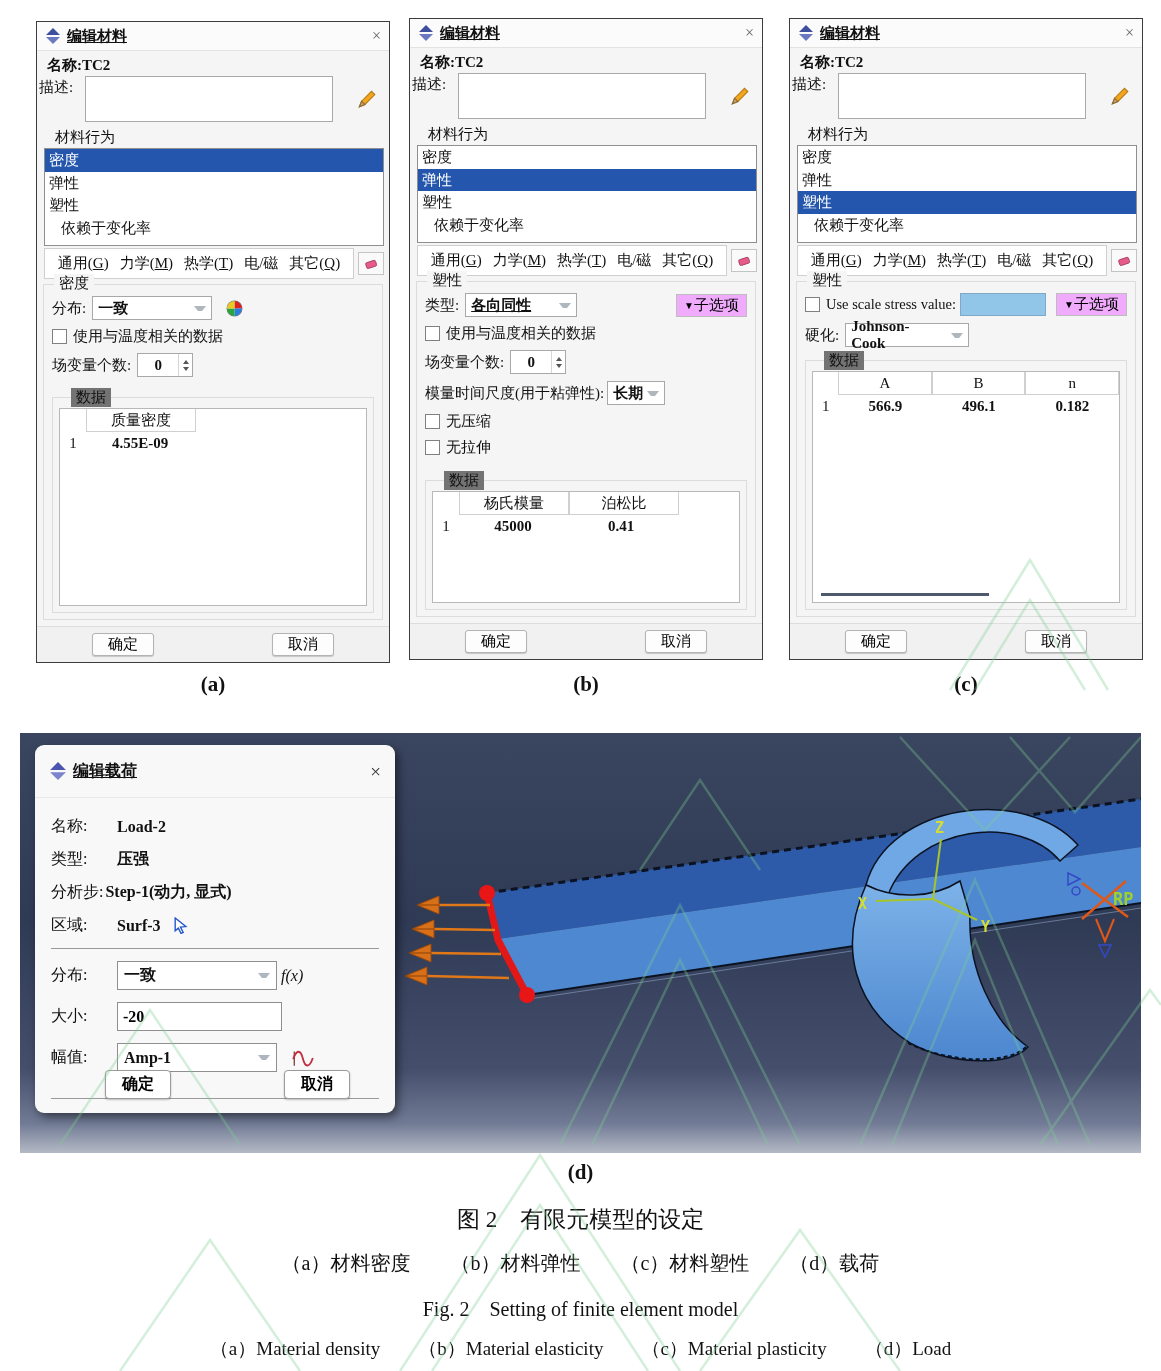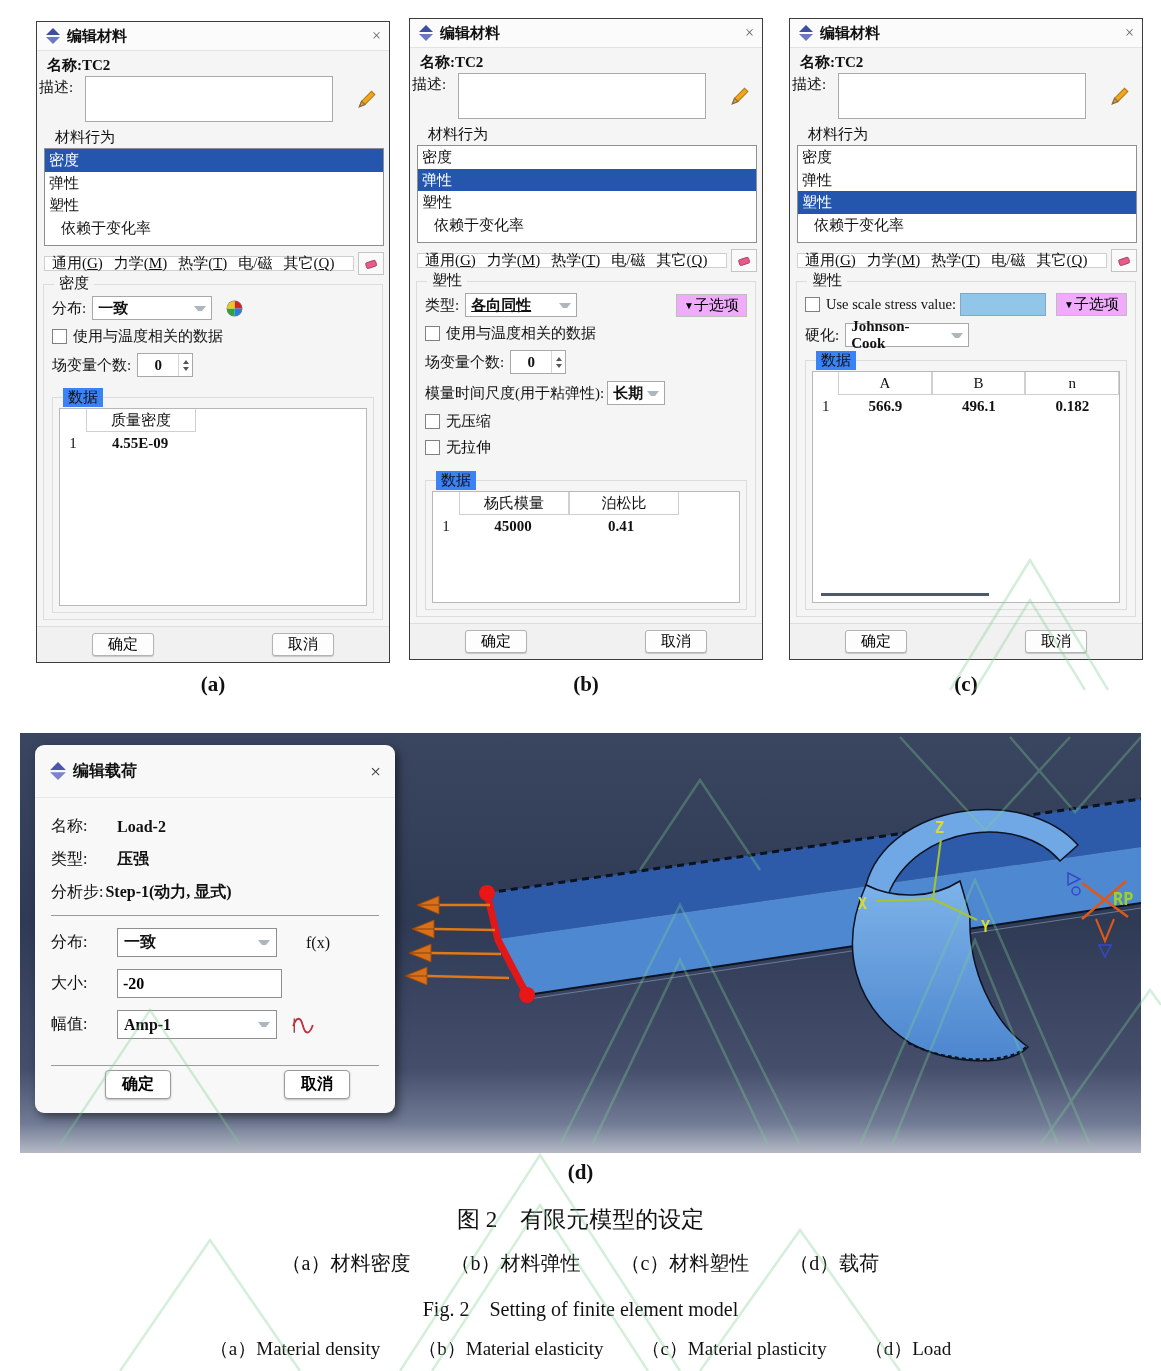--- a/index.html
+++ b/index.html
@@ -4,37 +4,37 @@
 <style>
   html,body{margin:0;padding:0;}
   body{width:1161px;height:1371px;position:relative;background:#ffffff;
        font-family:"Liberation Serif","DejaVu Serif",serif;color:#111;}
 
   
   .mat-dialog{position:absolute;width:354px;height:642px;background:#f5f5f5;
               border:1px solid #3c3c3c;font-size:15px;box-sizing:border-box;}
   .titlebar{height:28px;display:flex;align-items:center;gap:6px;padding:0 8px;
             background:#fbfbfb;border-bottom:1px solid #e3e3e3;}
-  .titlebar .ttl{font-weight:bold;font-size:15px;}
+  .titlebar .ttl{font-weight:bold;font-size:15px;text-decoration:underline;}
   .x-btn{margin-left:auto;color:#666;font-size:16px;line-height:1;cursor:default;}
   .name-line{padding:5px 10px 0 10px;font-weight:bold;}
   .desc-row{position:absolute;left:2px;top:54px;right:10px;height:48px;}
   .desc-row .lbl{position:absolute;left:0;top:2px;}
   .desc-input{position:absolute;left:46px;top:0;width:246px;height:44px;background:#fff;
               border:1px solid #a9a9a9;}
   .pencil{position:absolute;right:2px;top:12px;width:22px;height:22px;}
   .grp-lbl{position:absolute;left:18px;top:106px;}
   .listbox{position:absolute;left:7px;top:126px;width:338px;height:96px;background:#fff;
            border:1px solid #8f8f8f;overflow:hidden;}
   .li{line-height:22.5px;padding:0 4px;}
   .li.indent{padding-left:16px;}
   .li.sel{background:#2456ad;color:#fff;}
   .menubar{position:absolute;left:7px;top:228px;width:340px;height:27px;display:flex;align-items:center;}
-  .tabs{flex:1;height:15px;border:1px solid #cfcfcf;background:#fff;display:flex;
-        align-items:center;gap:11px;padding:0 7px;box-sizing:border-box;}
+  .tabs{flex:1;height:31px;border:1px solid #cfcfcf;background:#fff;display:flex;
+        align-items:center;gap:11px;padding:0 7px;box-sizing:border-box;justify-content:center;}
   .tab .key{text-decoration:underline;}
   .eraser-btn{width:24px;height:21px;margin-left:4px;border:1px solid #c4c4c4;background:#fafafa;
               display:flex;align-items:center;justify-content:center;}
   .section{position:absolute;left:6px;top:262px;width:340px;height:336px;border:1px solid #dcdcdc;
            box-sizing:border-box;padding:4px 8px;}
   .sect-lbl{position:absolute;left:10px;top:-11px;background:#f5f5f5;padding:0 5px;}
   .row{display:flex;align-items:center;margin:7px 0;}
   .row .lbl{margin-right:6px;}
   .selbox{height:24px;border:1px solid #a8a8a8;background:#fff;display:flex;align-items:center;
           padding:0 5px;box-sizing:border-box;}
@@ -46,21 +46,21 @@
   .spin{width:56px;height:24px;border:1px solid #a8a8a8;background:#fff;display:flex;box-sizing:border-box;}
   .spin .v{flex:1;text-align:center;font-weight:bold;line-height:22px;}
   .spin .arrows{width:13px;border-left:1px solid #d5d5d5;display:flex;flex-direction:column;
                 align-items:center;justify-content:center;gap:3px;}
   .tri-up{width:0;height:0;border-left:3.5px solid transparent;border-right:3.5px solid transparent;
           border-bottom:4px solid #555;}
   .tri-dn{width:0;height:0;border-left:3.5px solid transparent;border-right:3.5px solid transparent;
           border-top:4px solid #555;}
   .data-fs{position:absolute;left:8px;right:8px;border:1px solid #dcdcdc;padding:10px 6px 6px 6px;
            box-sizing:border-box;}
-  .data-lbl{position:absolute;left:10px;top:-10px;background:#3b82f6;padding:0 5px;}
+  .data-lbl{position:absolute;left:18px;top:-10px;background:#737373;padding:0 5px;}
   .tblbox{background:#fff;border:1px solid #b8b8b8;width:100%;height:100%;box-sizing:border-box;
           position:relative;}
   .trow{display:flex;}
   .tnum{width:26px;text-align:center;line-height:22px;}
   .tc{width:108px;text-align:center;line-height:22px;}
   .th{border:1px solid #d0d0d0;border-top:none;font-weight:normal;}
   .td{font-weight:bold;}
   .hscroll{position:absolute;left:8px;bottom:6px;width:168px;height:3px;background:#4d5a6e;}
   .btnbar{position:absolute;left:0;right:0;bottom:0;height:36px;background:#f1f1f1;
           border-top:1px solid #ddd;display:flex;align-items:center;justify-content:space-between;
@@ -81,21 +81,21 @@
   .load-dialog .ttl{font-size:16px;}
   .ld-body{padding:6px 16px 0 16px;}
   .ld-row{display:flex;align-items:center;margin:12px 0;}
   .ld-row .lbl{width:66px;flex:none;}
   .ld-row .val{font-weight:bold;}
   .ld-hr{border:none;border-top:1px solid #9a9a9a;margin:10px 0;}
   .ld-selbox{width:160px;height:29px;border:1px solid #8f8f8f;background:#fff;display:flex;
              align-items:center;padding:0 6px;box-sizing:border-box;}
   .ld-input{width:165px;height:29px;border:1px solid #8f8f8f;background:#fff;font-weight:bold;
             font-size:16px;font-family:inherit;padding:0 5px;box-sizing:border-box;}
-  .fx{margin-left:29px;font-size:16px;}
+  .fx{font-style:italic;margin-left:4px;font-size:16px;}
   .ld-btnbar{position:absolute;left:0;right:0;bottom:14px;display:flex;
              justify-content:space-between;padding:0 45px 0 70px;}
   .ld-btn{border:1px solid #9b9b9b;border-radius:4px;background:#fff;padding:3px 16px;
           font-weight:bold;font-size:16px;box-shadow:0 1px 2px rgba(0,0,0,.25);font-family:inherit;}
 
   
   .figcap{position:absolute;left:0;width:1161px;text-align:center;}
   .cap-d{top:1160px;font-weight:bold;font-size:21px;}
   .cap-zh-t{top:1204px;font-size:23px;}
   .cap-zh-i{top:1250px;font-size:20px;}
@@ -458,20 +458,27 @@
           <span class="val">Load-2</span>
         </div>
       <div class="ld-row">
           <span class="lbl">类型:</span>
           <span class="val">压强</span>
         </div>
       <div class="ld-row">
           <span class="lbl" style="width:auto;margin-right:2px;">分析步:</span>
           <span class="val">Step-1(动力, 显式)</span>
         </div>
+      <div class="ld-row">
+        <span class="lbl">区域:</span>
+        <span class="val">Surf-3</span>
+        <svg width="15" height="17" viewBox="0 0 14 16" style="margin-left:12px;">
+            <path d="M2 1 L12 9 L7 9.5 L9.5 14.5 L7.5 15.5 L5 10.5 L2 13 Z" fill="#fff" stroke="#2255cc" stroke-width="1.3"></path>
+          </svg>
+      </div>
       <hr class="ld-hr">
       <div class="ld-row">
         <span class="lbl">分布:</span>
         <div class="ld-selbox">
           <span class="val">一致</span>
             <span class="chev"></span>
         </div>
         <span class="fx">f(x)</span>
       </div>
       <div class="ld-row">

